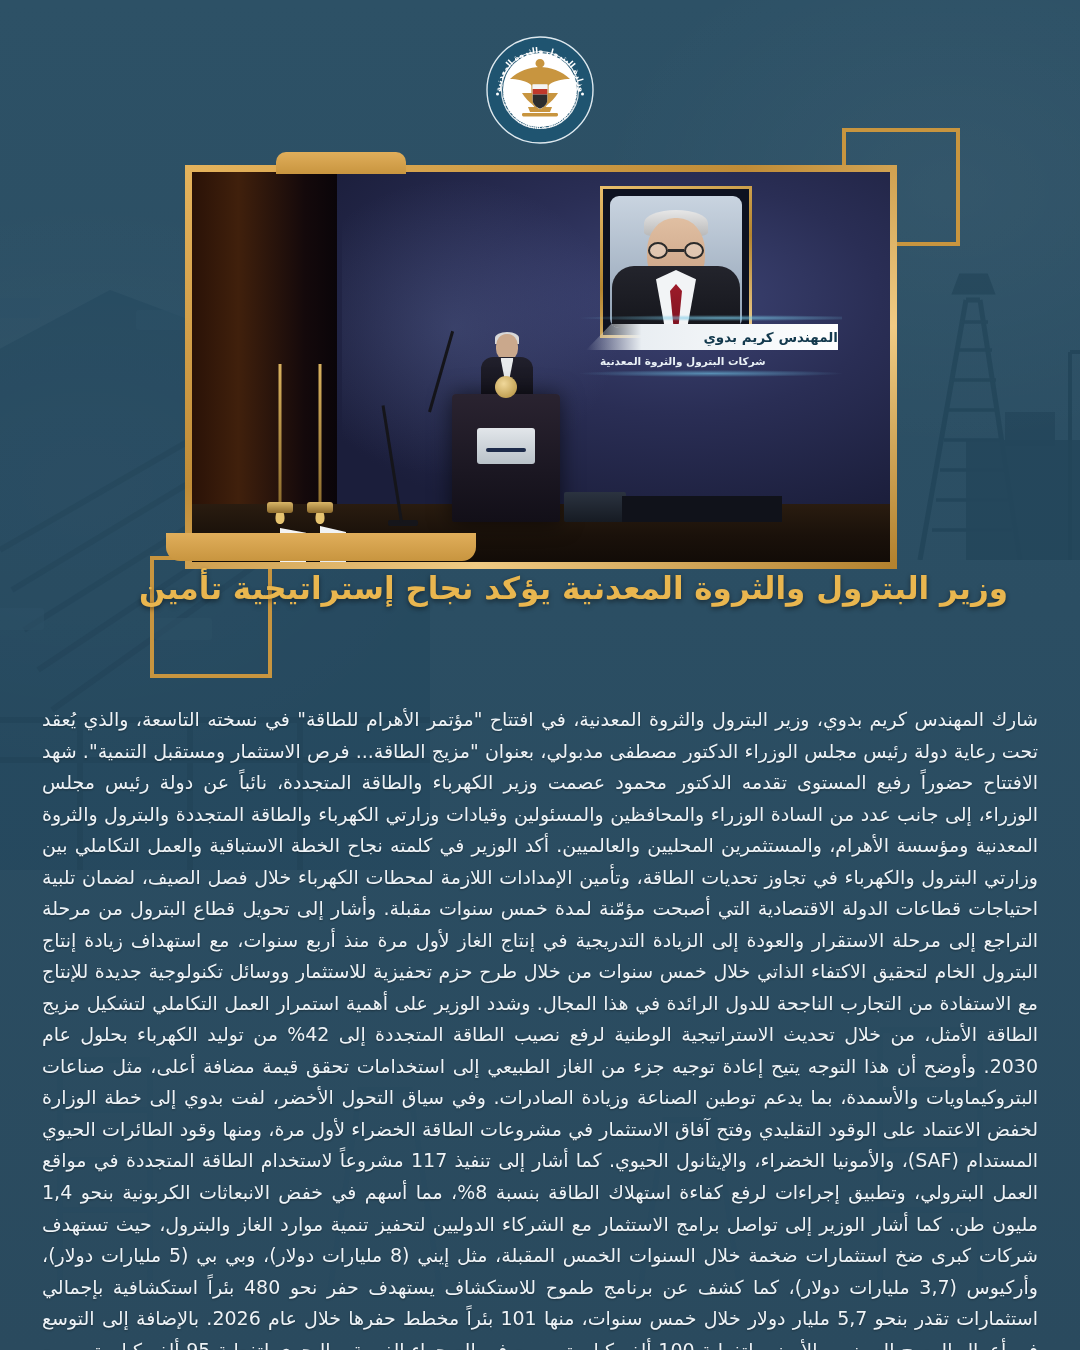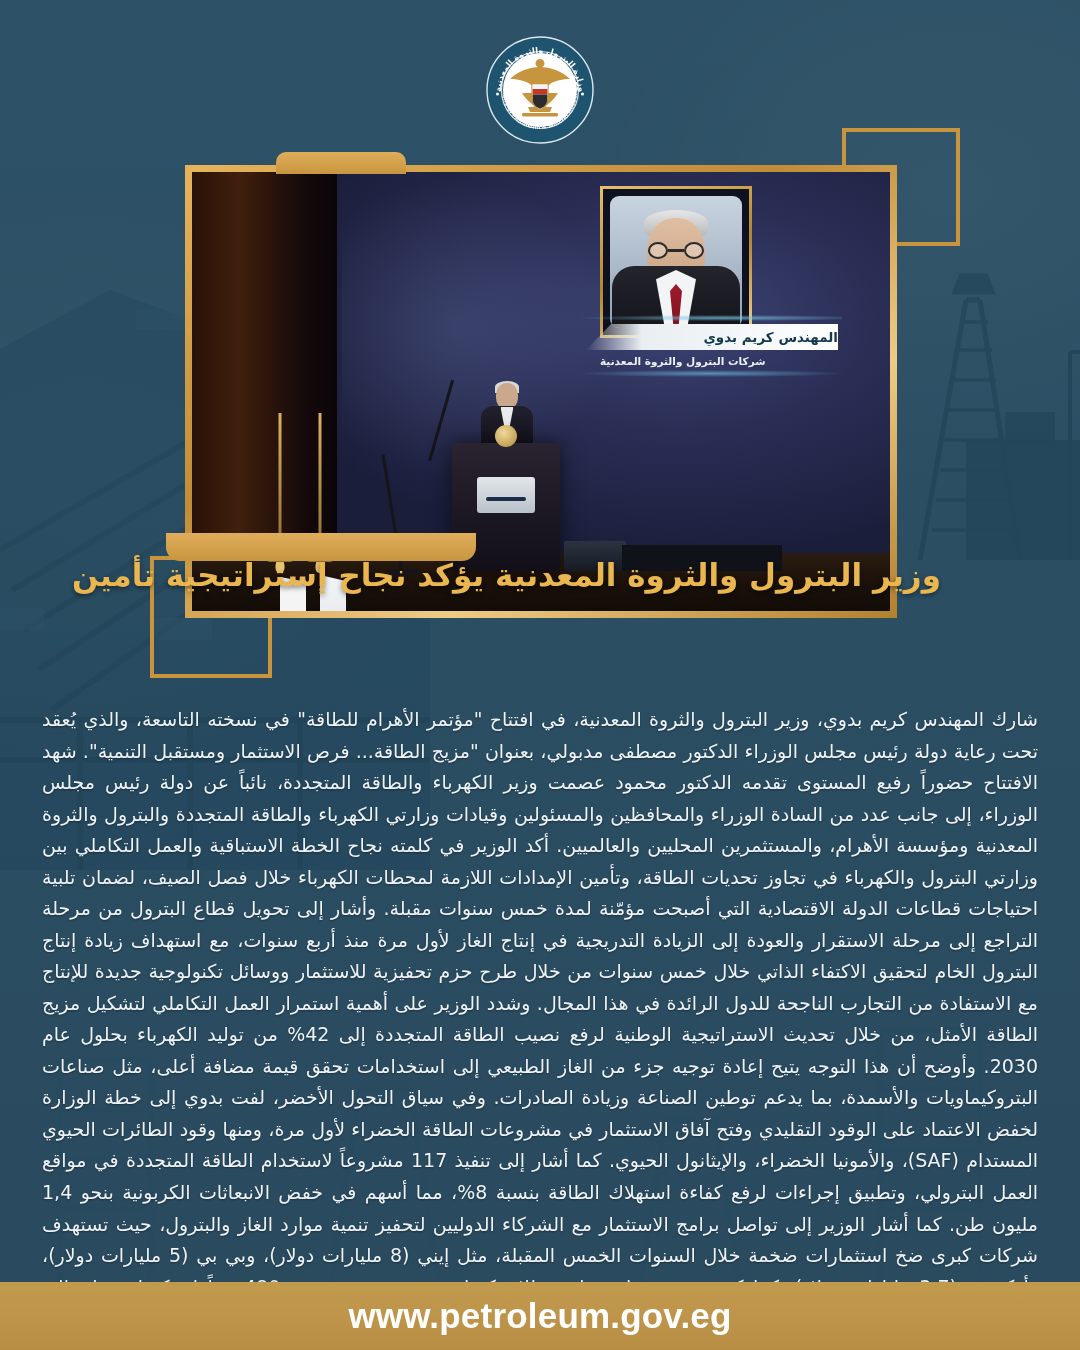--- a/index.html
+++ b/index.html
@@ -43,21 +43,21 @@
     border:4px solid #c8953f;
     background:transparent;
   }
   .bracket-tr { top:128px; right:120px; width:118px; height:118px; }
   .bracket-bl { bottom:672px; left:150px; width:122px; height:122px; }
 
   
   .photo-frame {
     position:absolute;
     top:165px; left:185px;
-    width:712px; height:453px;
+    width:712px; height:404px;
     border:7px solid;
     border-image: linear-gradient(150deg,#e5b35c 0%, #c08c37 40%, #f0cb84 70%, #b3822f 100%) 1;
     background:#0d0c12;
     overflow:hidden;
   }
   
   .frame-tab {
     position:absolute;
     background:linear-gradient(180deg,#e0ae5b,#c8953f);
     z-index:4;
@@ -264,22 +264,22 @@
     position:absolute; left:-6px; top:-9px; width:262px; height:6px;
     background:radial-gradient(ellipse at 55% 50%, rgba(120,200,230,.75), rgba(120,200,230,0) 72%);
   }
   .np-glow2 {
     position:absolute; left:-6px; bottom:-10px; width:262px; height:7px;
     background:radial-gradient(ellipse at 50% 50%, rgba(110,190,225,.65), rgba(110,190,225,0) 72%);
   }
 
   
   .headline {
-    position:absolute; top:553px; left:0; right:0;
-    text-align:left;
+    position:absolute; top:566px; left:0; right:0;
+    text-align:right;
     color:#e9b64f;
     font-weight:bold;
     font-size:31px;
     line-height:1.42;
     letter-spacing:0;
     padding:0 72px;
     text-shadow:0 2px 5px rgba(0,0,0,.45);
   }
   .headline .l2 { display:block; }
 
@@ -482,17 +482,14 @@
       <div class="np-glow2"></div>
     </div>
   </div>
 
   <h1 class="headline">
     <span class="l1">وزير البترول والثروة المعدنية يؤكد نجاح إستراتيجية تأمين</span>
   </h1>
 
   <div class="body-text">شارك المهندس كريم بدوي، وزير البترول والثروة المعدنية، في افتتاح "مؤتمر الأهرام للطاقة" في نسخته التاسعة، والذي يُعقد تحت رعاية دولة رئيس مجلس الوزراء الدكتور مصطفى مدبولي، بعنوان "مزيج الطاقة... فرص الاستثمار ومستقبل التنمية". شهد الافتتاح حضوراً رفيع المستوى تقدمه الدكتور محمود عصمت وزير الكهرباء والطاقة المتجددة، نائباً عن دولة رئيس مجلس الوزراء، إلى جانب عدد من السادة الوزراء والمحافظين والمسئولين وقيادات وزارتي الكهرباء والطاقة المتجددة والبترول والثروة المعدنية ومؤسسة الأهرام، والمستثمرين المحليين والعالميين. أكد الوزير في كلمته نجاح الخطة الاستباقية والعمل التكاملي بين وزارتي البترول والكهرباء في تجاوز تحديات الطاقة، وتأمين الإمدادات اللازمة لمحطات الكهرباء خلال فصل الصيف، لضمان تلبية احتياجات قطاعات الدولة الاقتصادية التي أصبحت مؤمّنة لمدة خمس سنوات مقبلة. وأشار إلى تحويل قطاع البترول من مرحلة التراجع إلى مرحلة الاستقرار والعودة إلى الزيادة التدريجية في إنتاج الغاز لأول مرة منذ أربع سنوات، مع استهداف زيادة إنتاج البترول الخام لتحقيق الاكتفاء الذاتي خلال خمس سنوات من خلال طرح حزم تحفيزية للاستثمار ووسائل تكنولوجية جديدة للإنتاج مع الاستفادة من التجارب الناجحة للدول الرائدة في هذا المجال. وشدد الوزير على أهمية استمرار العمل التكاملي لتشكيل مزيج الطاقة الأمثل، من خلال تحديث الاستراتيجية الوطنية لرفع نصيب الطاقة المتجددة إلى 42% من توليد الكهرباء بحلول عام 2030. وأوضح أن هذا التوجه يتيح إعادة توجيه جزء من الغاز الطبيعي إلى استخدامات تحقق قيمة مضافة أعلى، مثل صناعات البتروكيماويات والأسمدة، بما يدعم توطين الصناعة وزيادة الصادرات. وفي سياق التحول الأخضر، لفت بدوي إلى خطة الوزارة لخفض الاعتماد على الوقود التقليدي وفتح آفاق الاستثمار في مشروعات الطاقة الخضراء لأول مرة، ومنها وقود الطائرات الحيوي المستدام (SAF)، والأمونيا الخضراء، والإيثانول الحيوي. كما أشار إلى تنفيذ 117 مشروعاً لاستخدام الطاقة المتجددة في مواقع العمل البترولي، وتطبيق إجراءات لرفع كفاءة استهلاك الطاقة بنسبة 8%، مما أسهم في خفض الانبعاثات الكربونية بنحو 1,4 مليون طن. كما أشار الوزير إلى تواصل برامج الاستثمار مع الشركاء الدوليين لتحفيز تنمية موارد الغاز والبترول، حيث تستهدف شركات كبرى ضخ استثمارات ضخمة خلال السنوات الخمس المقبلة، مثل إيني (8 مليارات دولار)، وبي بي (5 مليارات دولار)، وأركيوس (3,7 مليارات دولار)، كما كشف عن برنامج طموح للاستكشاف يستهدف حفر نحو 480 بئراً استكشافية بإجمالي استثمارات تقدر بنحو 5,7 مليار دولار خلال خمس سنوات، منها 101 بئراً مخطط حفرها خلال عام 2026. بالإضافة إلى التوسع في أعمال المسح السيزمي الأرضي لتغطية 100 ألف كيلومتر مربع في الصحراء الغربية، والبحري لتغطية 95 ألف كيلومتر مربع في شرق المتوسط بتكنولوجيا OBN، مشيراً إلى أن كل هذه الاستثمارات تؤكد ثقة شركات البترول العالمية في مناخ الاستثمار في قطاع البترول المصري. كما سلط الوزير الضوء على إعادة هيكلة قطاع التعدين وتطبيق حزمة من الحوافز الاستثمارية والإصلاحات الهيكلية، بما في ذلك تنفيذ برنامج وطني للمسح الجوي الجيوفيزيائي، بهدف تحويل مصر إلى واحدة من أفضل الوجهات الاستثمارية في صناعة التعدين في أفريقيا والشرق الأوسط لجذب الشركات العالمية بمختلف أحجامها، والاستفادة من المخزونات التي تزخر بها مصر من الذهب والمعادن النادرة. وفي الختام، وجه الوزير الشكر والتقدير لفخامة الرئيس عبدالفتاح السيسي ودولة رئيس مجلس الوزراء، لدعمهما لجهود قطاعي البترول والتعدين. كما أشاد بالتكامل بين مختلف الوزارات وأجهزة الدولة، وبدور مؤسسة الأهرام العريقة في دعم قضايا الشأن العام ومن بينها الطاقة، موجهاً التحية للعاملين بقطاعي البترول والتعدين على جهودهم المخلصة والتفاني في العمل لتوفير إمدادات الطاقة للمواطنين.</div>
 
-  <div class="footer">
-    <span class="footer-url">www.petroleum.gov.eg</span>
-  </div>
 
 </div>
 
 </body></html>

